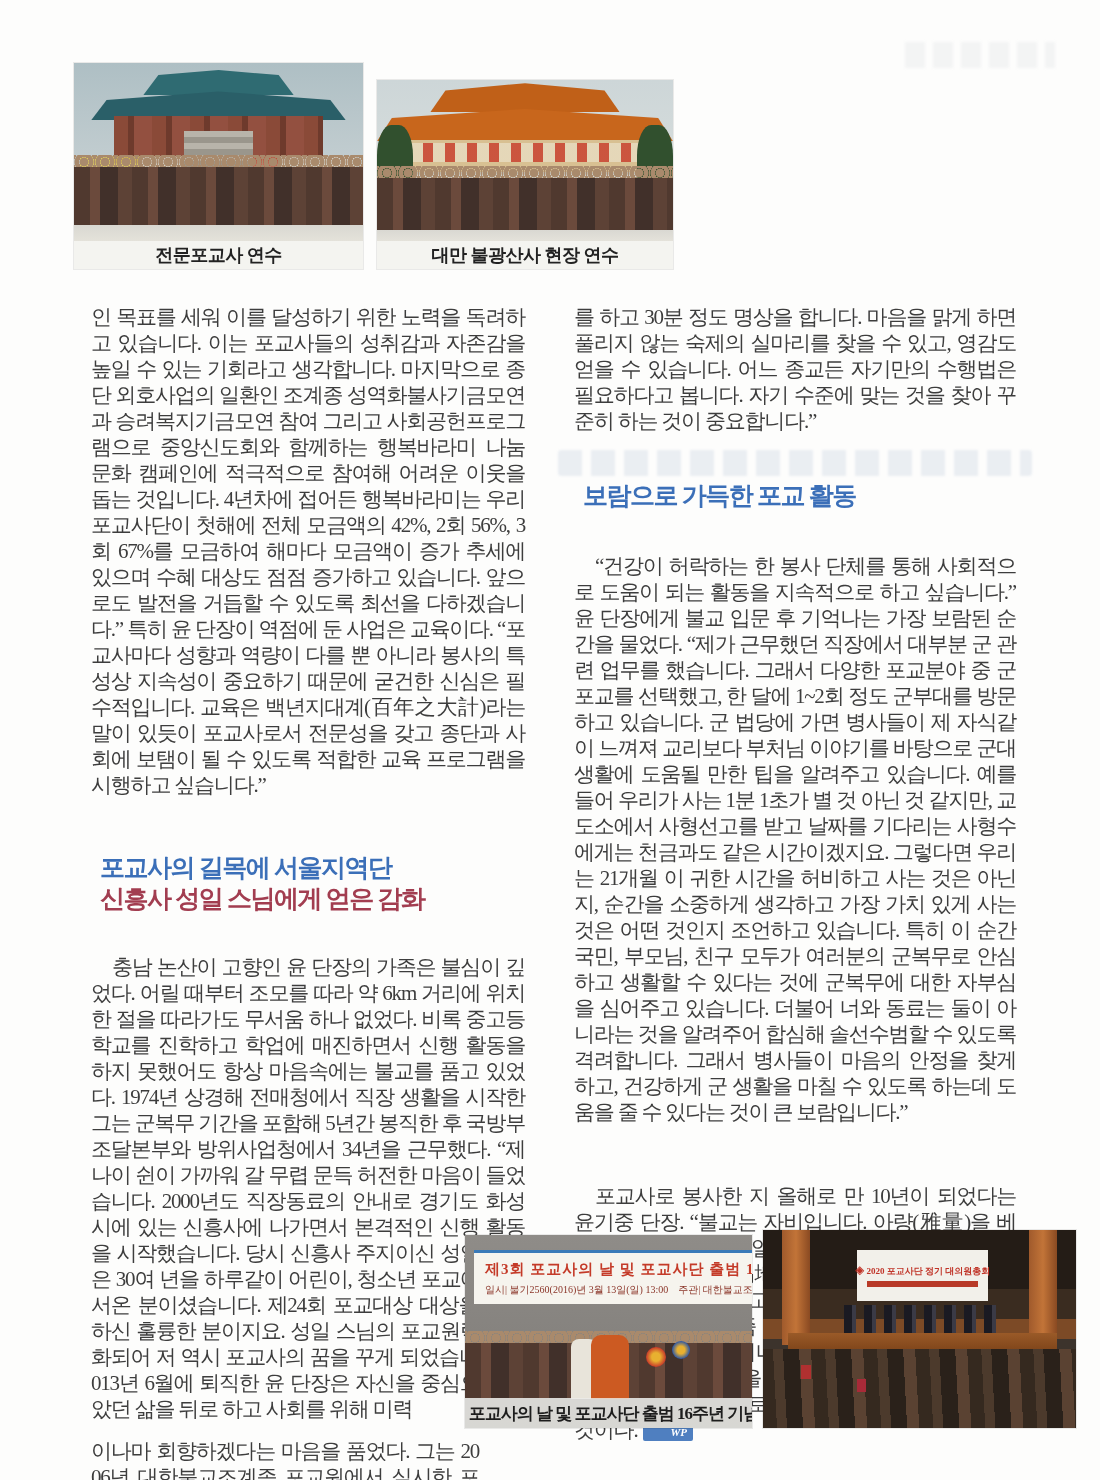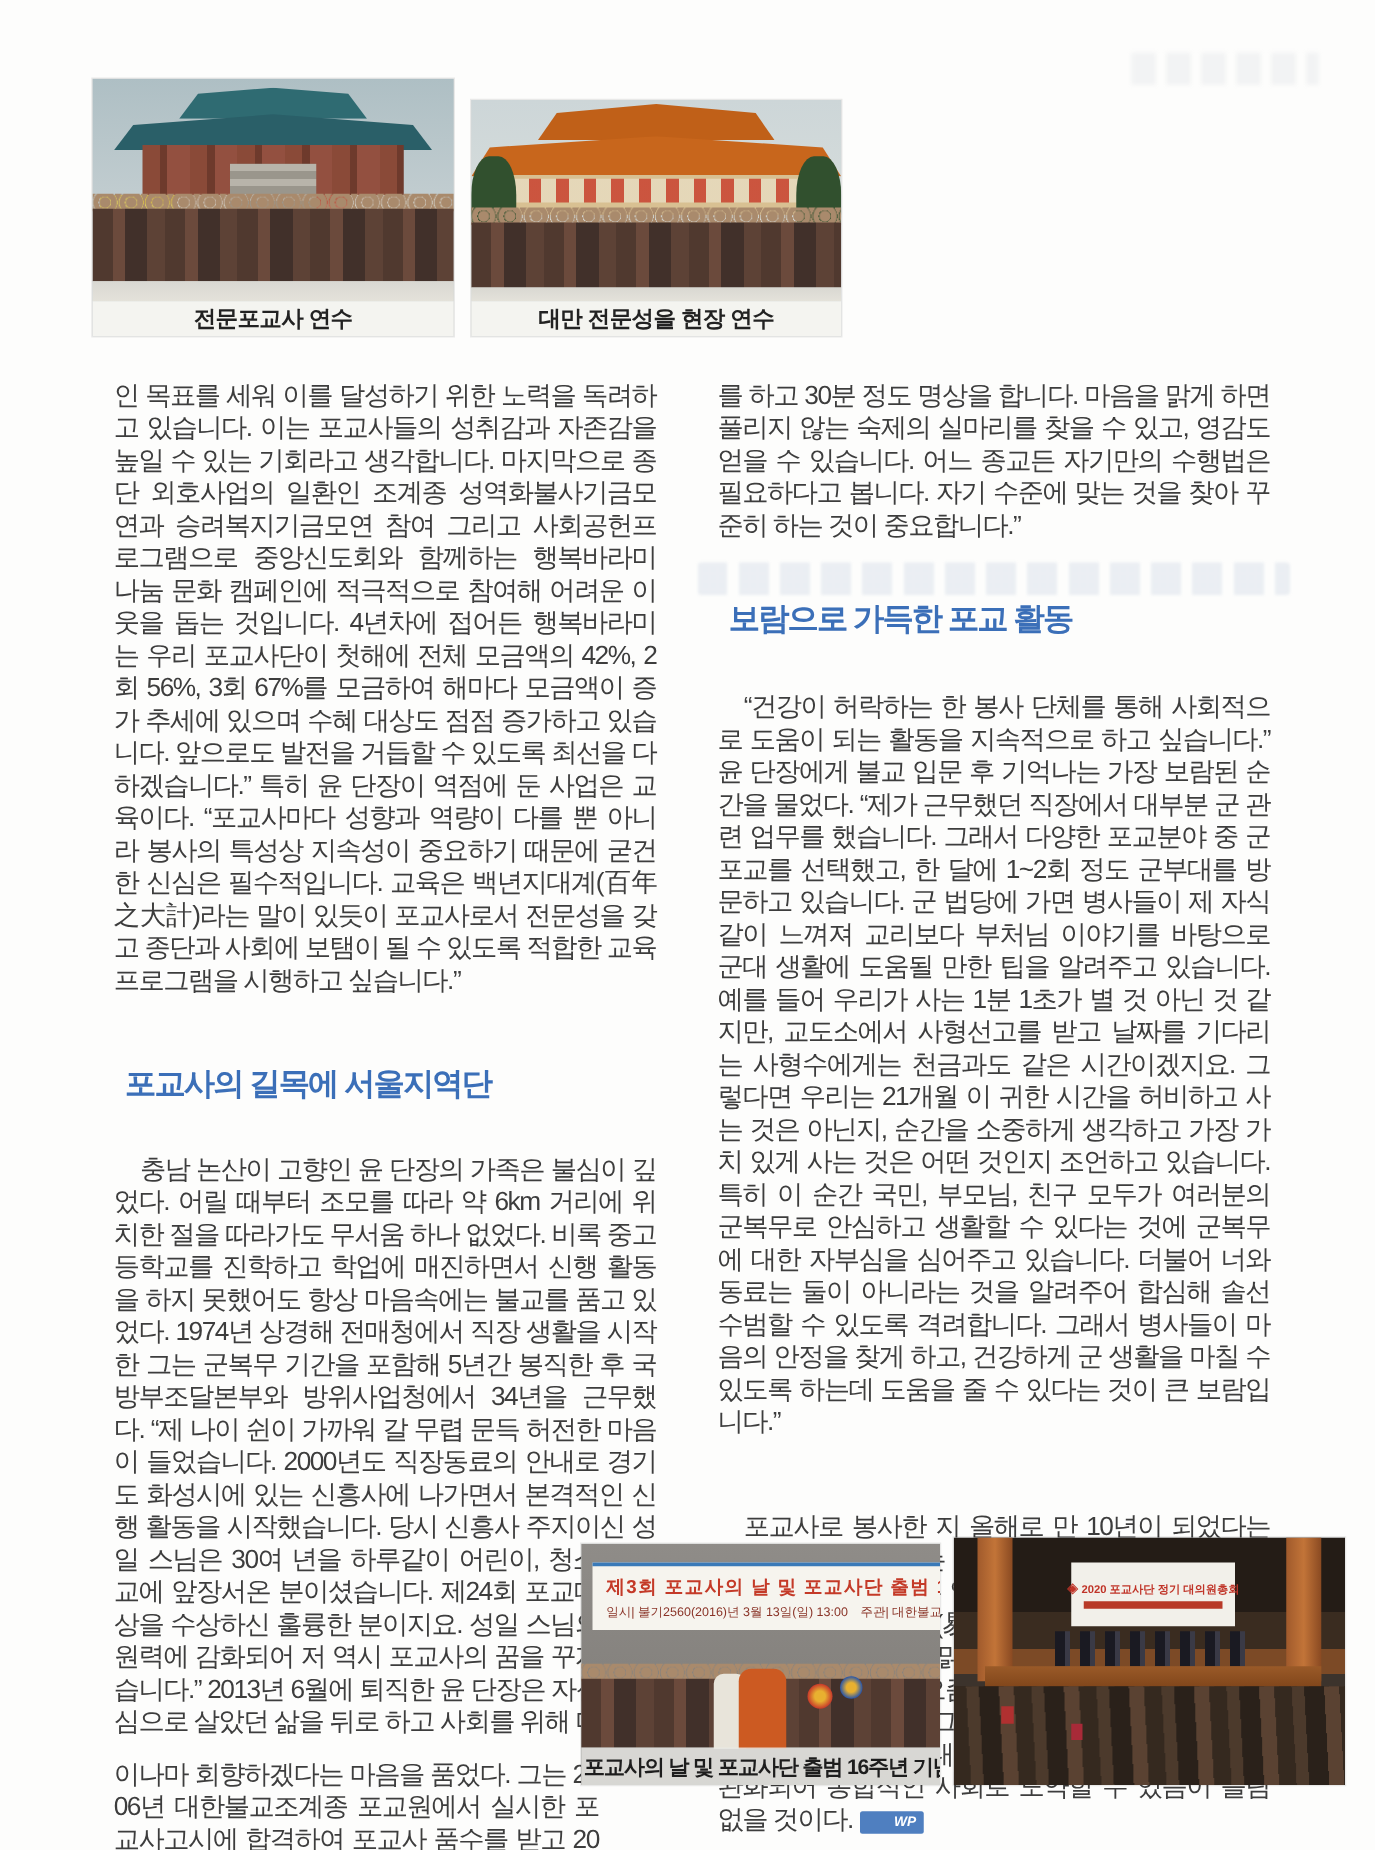--- a/index.html
+++ b/index.html
@@ -1,18 +1,18 @@
 <!DOCTYPE html>
 <html><head>
 <meta charset="utf-8">
 <style>
   html,body{margin:0;padding:0;background:#ffffff;}
   .page{
     position:relative;width:1100px;height:1480px;background:#fdfdfc;
-    font-family:Liberation Sans, sans-serif;overflow:hidden;
+    font-family:Liberation Serif, serif;overflow:hidden;
   }
   
   .photo{position:absolute;overflow:hidden;box-shadow:0 0 0 1px rgba(0,0,0,0.08);background:#cfd4d4;}
   .photo .scene{position:absolute;left:0;top:0;right:0;}
   .caption-strip{
     position:absolute;left:0;right:0;bottom:0;height:28px;background:#f4f4f0;
     display:flex;align-items:center;justify-content:center;
     font-size:18px;font-weight:700;color:#222;letter-spacing:-0.5px;white-space:nowrap;
   }
   .caption-overlay{
@@ -121,28 +121,29 @@
       <div class="t2-roof-top"></div>
       <div class="t2-roof"></div>
       <div class="t2-wall"></div>
       <div class="t2-diamonds"></div>
       <div class="t2-tree-l"></div>
       <div class="t2-tree-r"></div>
       <div class="heads" style="top:86px;"></div>
       <div class="crowd" style="top:98px;height:52px;"></div>
       <div class="ground" style="top:150px;height:11px;"></div>
     </div>
-    <div class="caption-strip">대만 전문성을 현장 연수</div>
+    <div class="caption-strip">대만 불광산사 현장 연수</div>
   </div>
 
   <div class="col" style="left:75px;width:466px;">
     <p>인 목표를 세워 이를 달성하기 위한 노력을 독려하고 있습니다. 이는 포교사들의 성취감과 자존감을 높일 수 있는 기회라고 생각합니다. 마지막으로 종단 외호사업의 일환인 조계종 성역화불사기금모연과 승려복지기금모연 참여 그리고 사회공헌프로그램으로 중앙신도회와 함께하는 행복바라미 나눔 문화 캠페인에 적극적으로 참여해 어려운 이웃을 돕는 것입니다. 4년차에 접어든 행복바라미는 우리 포교사단이 첫해에 전체 모금액의 42%, 2회 56%, 3회 67%를 모금하여 해마다 모금액이 증가 추세에 있으며 수혜 대상도 점점 증가하고 있습니다. 앞으로도 발전을 거듭할 수 있도록 최선을 다하겠습니다.” 특히 윤 단장이 역점에 둔 사업은 교육이다. “포교사마다 성향과 역량이 다를 뿐 아니라 봉사의 특성상 지속성이 중요하기 때문에 굳건한 신심은 필수적입니다. 교육은 백년지대계(百年之大計)라는 말이 있듯이 포교사로서 전문성을 갖고 종단과 사회에 보탬이 될 수 있도록 적합한 교육 프로그램을 시행하고 싶습니다.”</p>
     <div class="spacer40"></div>
     <div class="heading">
       <span class="h-blue">포교사의 길목에 서울지역단</span>
+      <span class="h-maroon">신흥사 성일 스님에게 얻은 감화</span>
     </div>
     <div class="spacer24"></div>
     <p class="indent">충남 논산이 고향인 윤 단장의 가족은 불심이 깊었다. 어릴 때부터 조모를 따라 약 6km 거리에 위치한 절을 따라가도 무서움 하나 없었다. 비록 중고등학교를 진학하고 학업에 매진하면서 신행 활동을 하지 못했어도 항상 마음속에는 불교를 품고 있었다. 1974년 상경해 전매청에서 직장 생활을 시작한 그는 군복무 기간을 포함해 5년간 봉직한 후 국방부조달본부와 방위사업청에서 34년을 근무했다. “제 나이 쉰이 가까워 갈 무렵 문득 허전한 마음이 들었습니다. 2000년도 직장동료의 안내로 경기도 화성시에 있는 신흥사에 나가면서 본격적인 신행 활동을 시작했습니다. 당시 신흥사 주지이신 성일 스님은 30여 년을 하루같이 어린이, 청소년 포교에 앞장서온 분이셨습니다. 제24회 포교대상 대상을 수상하신 훌륭한 분이지요. 성일 스님의 포교원력에 감화되어 저 역시 포교사의 꿈을 꾸게 되었습니다.” 2013년 6월에 퇴직한 윤 단장은 자신을 중심으로 살았던 삶을 뒤로 하고 사회를 위해 미력</p>
     <p style="width:388px;">이나마 회향하겠다는 마음을 품었다. 그는 2006년 대한불교조계종 포교원에서 실시한 포교사고시에 합격하여 포교사 품수를 받고 2008년 서울지역단 군포교팀장을 시작으로 포교사단 군경분과위원장, 서울지역단 부단장, 포교사단 수석부단장을 역임하고 작년 10월 단장 선거에서 당선되어 금년부터 단장으로서 대한불교조계종 포교사단을 지휘하게 되었다. “매일 아침 5시에 기도</p>
   </div>
 
   <div class="col" style="left:558px;width:474px;">
     <p>를 하고 30분 정도 명상을 합니다. 마음을 맑게 하면 풀리지 않는 숙제의 실마리를 찾을 수 있고, 영감도 얻을 수 있습니다. 어느 종교든 자기만의 수행법은 필요하다고 봅니다. 자기 수준에 맞는 것을 찾아 꾸준히 하는 것이 중요합니다.”</p>
     <div class="ghost"></div>
     <div class="heading">

